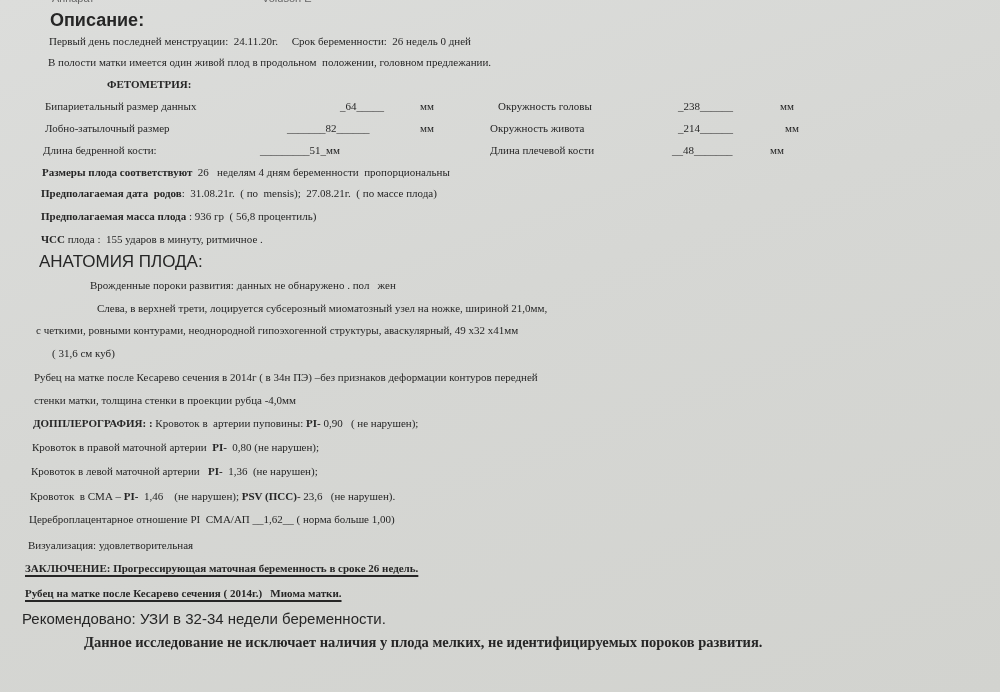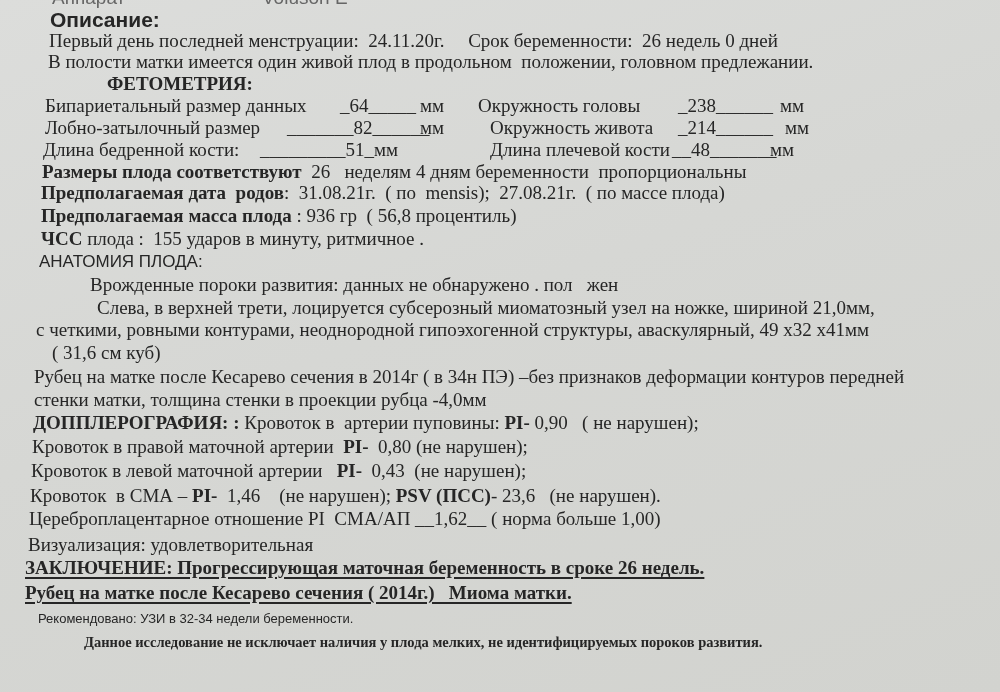--- a/index.html
+++ b/index.html
@@ -3,52 +3,52 @@
   <meta charset="utf-8">
   <style>
     html, body { margin: 0; padding: 0; }
     body {
       width: 1000px; height: 692px; overflow: hidden;
       background: linear-gradient(160deg, #dcdddb 0%, #d6d7d4 45%, #d2d3cf 100%);
       font-family: "Liberation Serif", serif;
       color: #262626;
       position: relative;
     }
-    .line { position: absolute; white-space: pre; font-size: 19px; line-height: 20px; }
+    .line { position: absolute; white-space: pre; font-size: 11px; line-height: 20px; }
     .sans { font-family: "Liberation Sans", sans-serif; }
     .b { font-weight: bold; }
     .u { text-decoration: underline; text-decoration-thickness: 2px; text-underline-offset: 3px; }
     .note { font-size: 14.5px; }
   </style>
 </head>
 <body>
 
 <div>
 
   <div class="line sans" style="left:52px; top:-12px; color:#666;">Аппарат</div>
   <div class="line sans" style="left:262px; top:-12px; color:#666;">Voluson E</div>
 
-  <div class="line sans b" style="left:50px; top:10px; font-size:21px;">Описание:</div>
+  <div class="line sans b" style="left:50px; top:10px; font-size:18px;">Описание:</div>
   <div class="line" style="left:49px; top:31px;">Первый день последней менструации:  24.11.20г.     Срок беременности:  26 недель 0 дней</div>
   <div class="line" style="left:48px; top:52px;text-align:center;">В полости матки имеется один живой плод в продольном  положении, головном предлежании.</div>
 
   <div class="line b" style="left:107px; top:74px;">ФЕТОМЕТРИЯ:</div>
 
   <div class="line" style="left:45px; top:96px;">Бипариетальный размер данных</div>
   <div class="line" style="left:340px; top:96px;">_64_____</div>
   <div class="line" style="left:420px; top:96px;">мм</div>
 
   <div class="line" style="left:45px; top:118px;">Лобно-затылочный размер</div>
   <div class="line" style="left:287px; top:118px;">_______82______</div>
   <div class="line" style="left:420px; top:118px;">мм</div>
 
   <div class="line" style="left:43px; top:140px;">Длина бедренной кости:</div>
   <div class="line" style="left:260px; top:140px;">_________51_мм</div>
 
-  <div class="line" style="left:478px; top:96px;">Окружность головы</div>
+  <div class="line" style="left:498px; top:96px;">Окружность головы</div>
   <div class="line" style="left:678px; top:96px;text-align:center;">_238______</div>
   <div class="line" style="left:780px; top:96px;">мм</div>
 
   <div class="line" style="left:490px; top:118px;">Окружность живота</div>
   <div class="line" style="left:678px; top:118px;">_214______</div>
   <div class="line" style="left:785px; top:118px;">мм</div>
 
   <div class="line" style="left:490px; top:140px;">Длина плечевой кости</div>
   <div class="line" style="left:672px; top:140px;">__48_______</div>
   <div class="line" style="left:770px; top:140px;">мм</div>
@@ -68,25 +68,25 @@
   <div class="line" style="left:36px; top:320px;">с четкими, ровными контурами, неоднородной гипоэхогенной структуры, аваскулярный, 49 х32 х41мм</div>
   <div class="line" style="left:52px; top:343px;">( 31,6 см куб)</div>
 
   <div class="line" style="left:34px; top:367px;">Рубец на матке после Кесарево сечения в 2014г ( в 34н ПЭ) –без признаков деформации контуров передней</div>
   <div class="line" style="left:34px; top:390px;">стенки матки, толщина стенки в проекции рубца -4,0мм</div>
 
   <div class="line" style="left:33px; top:413px;"><span class="b">ДОППЛЕРОГРАФИЯ: :</span><span> Кровоток в  артерии пуповины: </span><span class="b">PI-</span><span> 0,90   ( не нарушен);</span></div>
 
   <div class="line" style="left:32px; top:437px;"><span>Кровоток в правой маточной артерии  </span><span class="b">PI-</span><span>  0,80 (не нарушен);</span></div>
 
-  <div class="line" style="left:31px; top:461px;"><span>Кровоток в левой маточной артерии   </span><span class="b">PI-</span><span>  0,43  (не нарушен);</span></div>
+  <div class="line" style="left:31px; top:461px;"><span>Кровоток в левой маточной артерии   </span><span class="b">PI-</span><span>  1,36  (не нарушен);</span></div>
 
   <div class="line" style="left:30px; top:486px;"><span>Кровоток  в СМА – </span><span class="b">PI-</span><span>  1,46    (не нарушен); </span><span class="b">PSV (ПСС)</span><span>- 23,6   (не нарушен).</span></div>
 
   <div class="line" style="left:29px; top:509px;">Цереброплацентарное отношение PI  СМА/АП __1,62__ ( норма больше 1,00)</div>
   <div class="line" style="left:28px; top:535px;">Визуализация: удовлетворительная</div>
 
   <div class="line b u" style="left:25px; top:558px;">ЗАКЛЮЧЕНИЕ: Прогрессирующая маточная беременность в сроке 26 недель.</div>
   <div class="line b u" style="left:25px; top:583px;">Рубец на матке после Кесарево сечения ( 2014г.)   Миома матки.</div>
 
-  <div class="line sans" style="left:38px; top:609px; font-size:13px;">Рекомендовано: УЗИ в 32-34 недели беременности.</div>
+  <div class="line sans" style="left:22px; top:609px; font-size:15px;">Рекомендовано: УЗИ в 32-34 недели беременности.</div>
   <div class="line b note" style="left:84px; top:632px;">Данное исследование не исключает наличия у плода мелких, не идентифицируемых пороков развития.</div>
 </div>
 
 </body></html>

